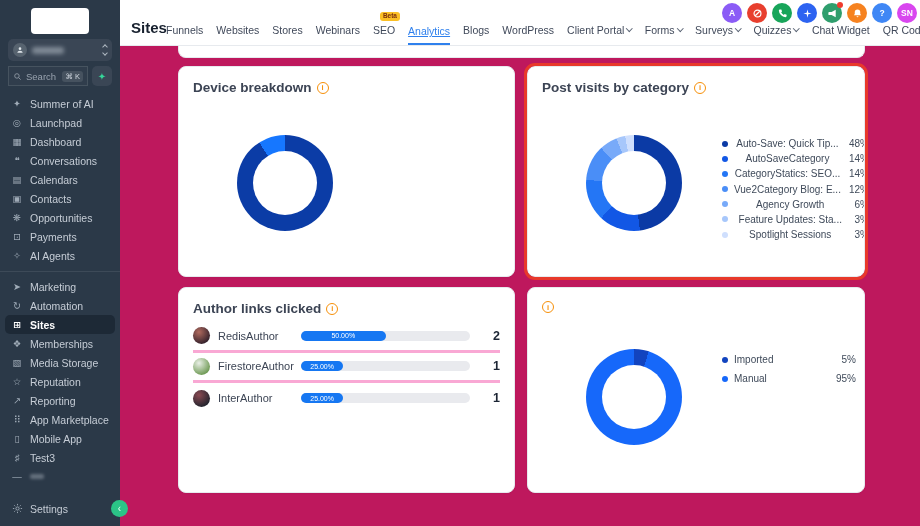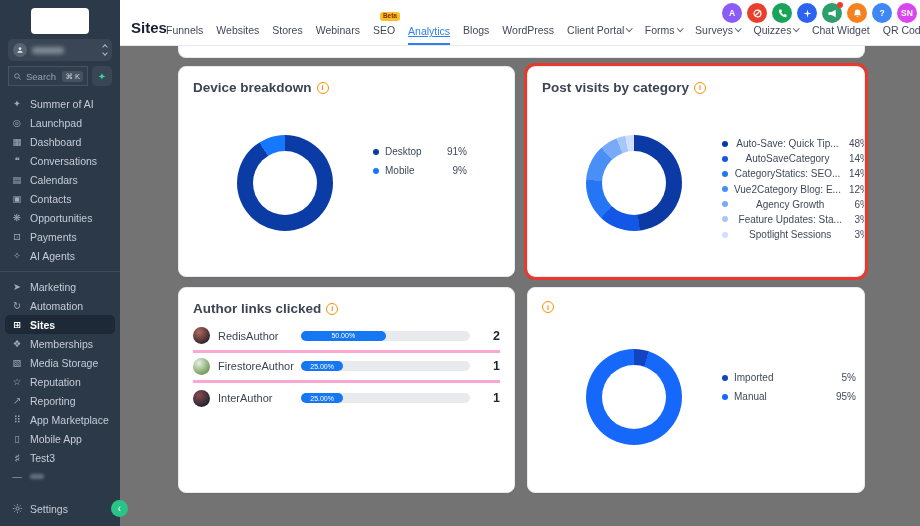--- a/index.html
+++ b/index.html
@@ -53,39 +53,39 @@
                font-weight:bold; border-radius:3px; padding:1px 3px; line-height:1; }
   .tab .chevd { width:4.5px; height:4.5px; border-right:1.3px solid #5a6374; border-bottom:1.3px solid #5a6374;
                 transform:rotate(45deg); margin-top:-3px; }
   .circles { position:absolute; top:3px; right:3px; display:flex; gap:5px; }
   .cbtn { width:20px; height:20px; border-radius:50%; border:none; color:#fff; font-size:8.5px; font-weight:bold;
           display:flex; align-items:center; justify-content:center; cursor:pointer; position:relative; padding:0; }
   .cbtn svg { width:11px; height:11px; }
   .cbtn .dot { position:absolute; top:-1px; right:-1px; width:6px; height:6px; border-radius:50%; background:#ef3b2d; }
 
   
-  .content { flex:1; background:#737373; padding:0 55px 10px 58px; overflow:hidden; }
+  .content { flex:1; background:#be185d; padding:0 55px 10px 58px; overflow:hidden; }
   .partial-card { height:12px; background:#fff; border:1px solid #e7eaee; border-top:none;
                   border-radius:0 0 8px 8px; margin-bottom:8px; }
   .grid { display:grid; grid-template-columns:337px 338px; grid-template-rows:211px 206px; gap:10px 12px; }
   .card { background:#fff; border:1px solid #e7eaee; border-radius:8px; box-shadow:0 1px 2px rgba(16,24,40,.04);
           overflow:hidden; }
   .card.highlight { outline:3px solid #e8392b; }
   .title-row { display:flex; align-items:center; gap:5px; padding:13px 14px 0; }
   .card-title { font-size:13.5px; font-weight:bold; color:#3c4454; }
   .info { width:12px; height:12px; border:1.2px solid #f79009; border-radius:50%; color:#f79009;
           font-size:7.5px; font-weight:bold; display:flex; align-items:center; justify-content:center; flex:none; }
   .donut-row { display:flex; padding-left:58px; }
   .mt40 { margin-top:40px; } .mt36 { margin-top:36px; }
   .donut { width:96px; height:96px; border-radius:50%; position:relative; flex:none; }
   .donut::after { content:""; position:absolute; inset:16px; background:#fff; border-radius:50%; }
   .legend { flex:1; margin-left:40px; }
   .card-device .legend { margin-right:47px; margin-top:11px; }
   .card-post   .legend { margin-right:8px;  margin-top:3px;text-align:center; }
-  .card-blogs  .legend { margin-right:8px;  margin-top:23px; }
+  .card-blogs  .legend { margin-right:8px;  margin-top:5px; }
   .l-row { display:flex; align-items:center; font-size:10px; color:#3f4a5a; white-space:nowrap; }
   .legend-wide .l-row { margin-bottom:8px; }
   .legend-tight .l-row { margin-bottom:4.2px; }
   .l-dot { width:6px; height:6px; border-radius:50%; margin-right:6px; flex:none; }
   .l-label { flex:1; overflow:hidden; }
   .l-val { margin-left:8px; }
 
   
   .author-rows { padding:6px 14px 0; }
   .a-row { display:flex; align-items:center; height:30.5px; border-bottom:3px solid #f9a8d4; }
@@ -330,32 +330,20 @@
       <div class="partial-card"></div>
       <div class="grid">
 
         <section class="card card-device">
           <div class="title-row">
             <span class="card-title">Device breakdown</span>
             <span class="info">i</span>
           </div>
           <div class="donut-row mt40">
             <div class="donut" id="donut-device" style="background: conic-gradient(rgb(11, 60, 166) 0%, rgb(11, 60, 166) 91%, rgb(22, 119, 255) 91%, rgb(22, 119, 255) 100%);"></div>
-            <div class="legend legend-wide" id="legend-device">
-                <div class="l-row">
-                  <span class="l-dot" style="background: rgb(11, 60, 166);"></span>
-                  <span class="l-label">Desktop</span>
-                  <span class="l-val">91%</span>
-                </div>
-                <div class="l-row">
-                  <span class="l-dot" style="background: rgb(22, 119, 255);"></span>
-                  <span class="l-label">Mobile</span>
-                  <span class="l-val">9%</span>
-                </div>
-              </div>
           </div>
         </section>
 
         <section class="card card-post highlight">
           <div class="title-row">
             <span class="card-title">Post visits by category</span>
             <span class="info">i</span>
           </div>
           <div class="donut-row mt40">
             <div class="donut" id="donut-post" style="background: conic-gradient(rgb(11, 58, 165) 0%, rgb(11, 58, 165) 48%, rgb(18, 87, 229) 48%, rgb(18, 87, 229) 62%, rgb(36, 118, 245) 62%, rgb(36, 118, 245) 76%, rgb(74, 142, 247) 76%, rgb(74, 142, 247) 88%, rgb(120, 170, 249) 88%, rgb(120, 170, 249) 94%, rgb(167, 199, 251) 94%, rgb(167, 199, 251) 97%, rgb(207, 223, 253) 97%, rgb(207, 223, 253) 100%);"></div>

